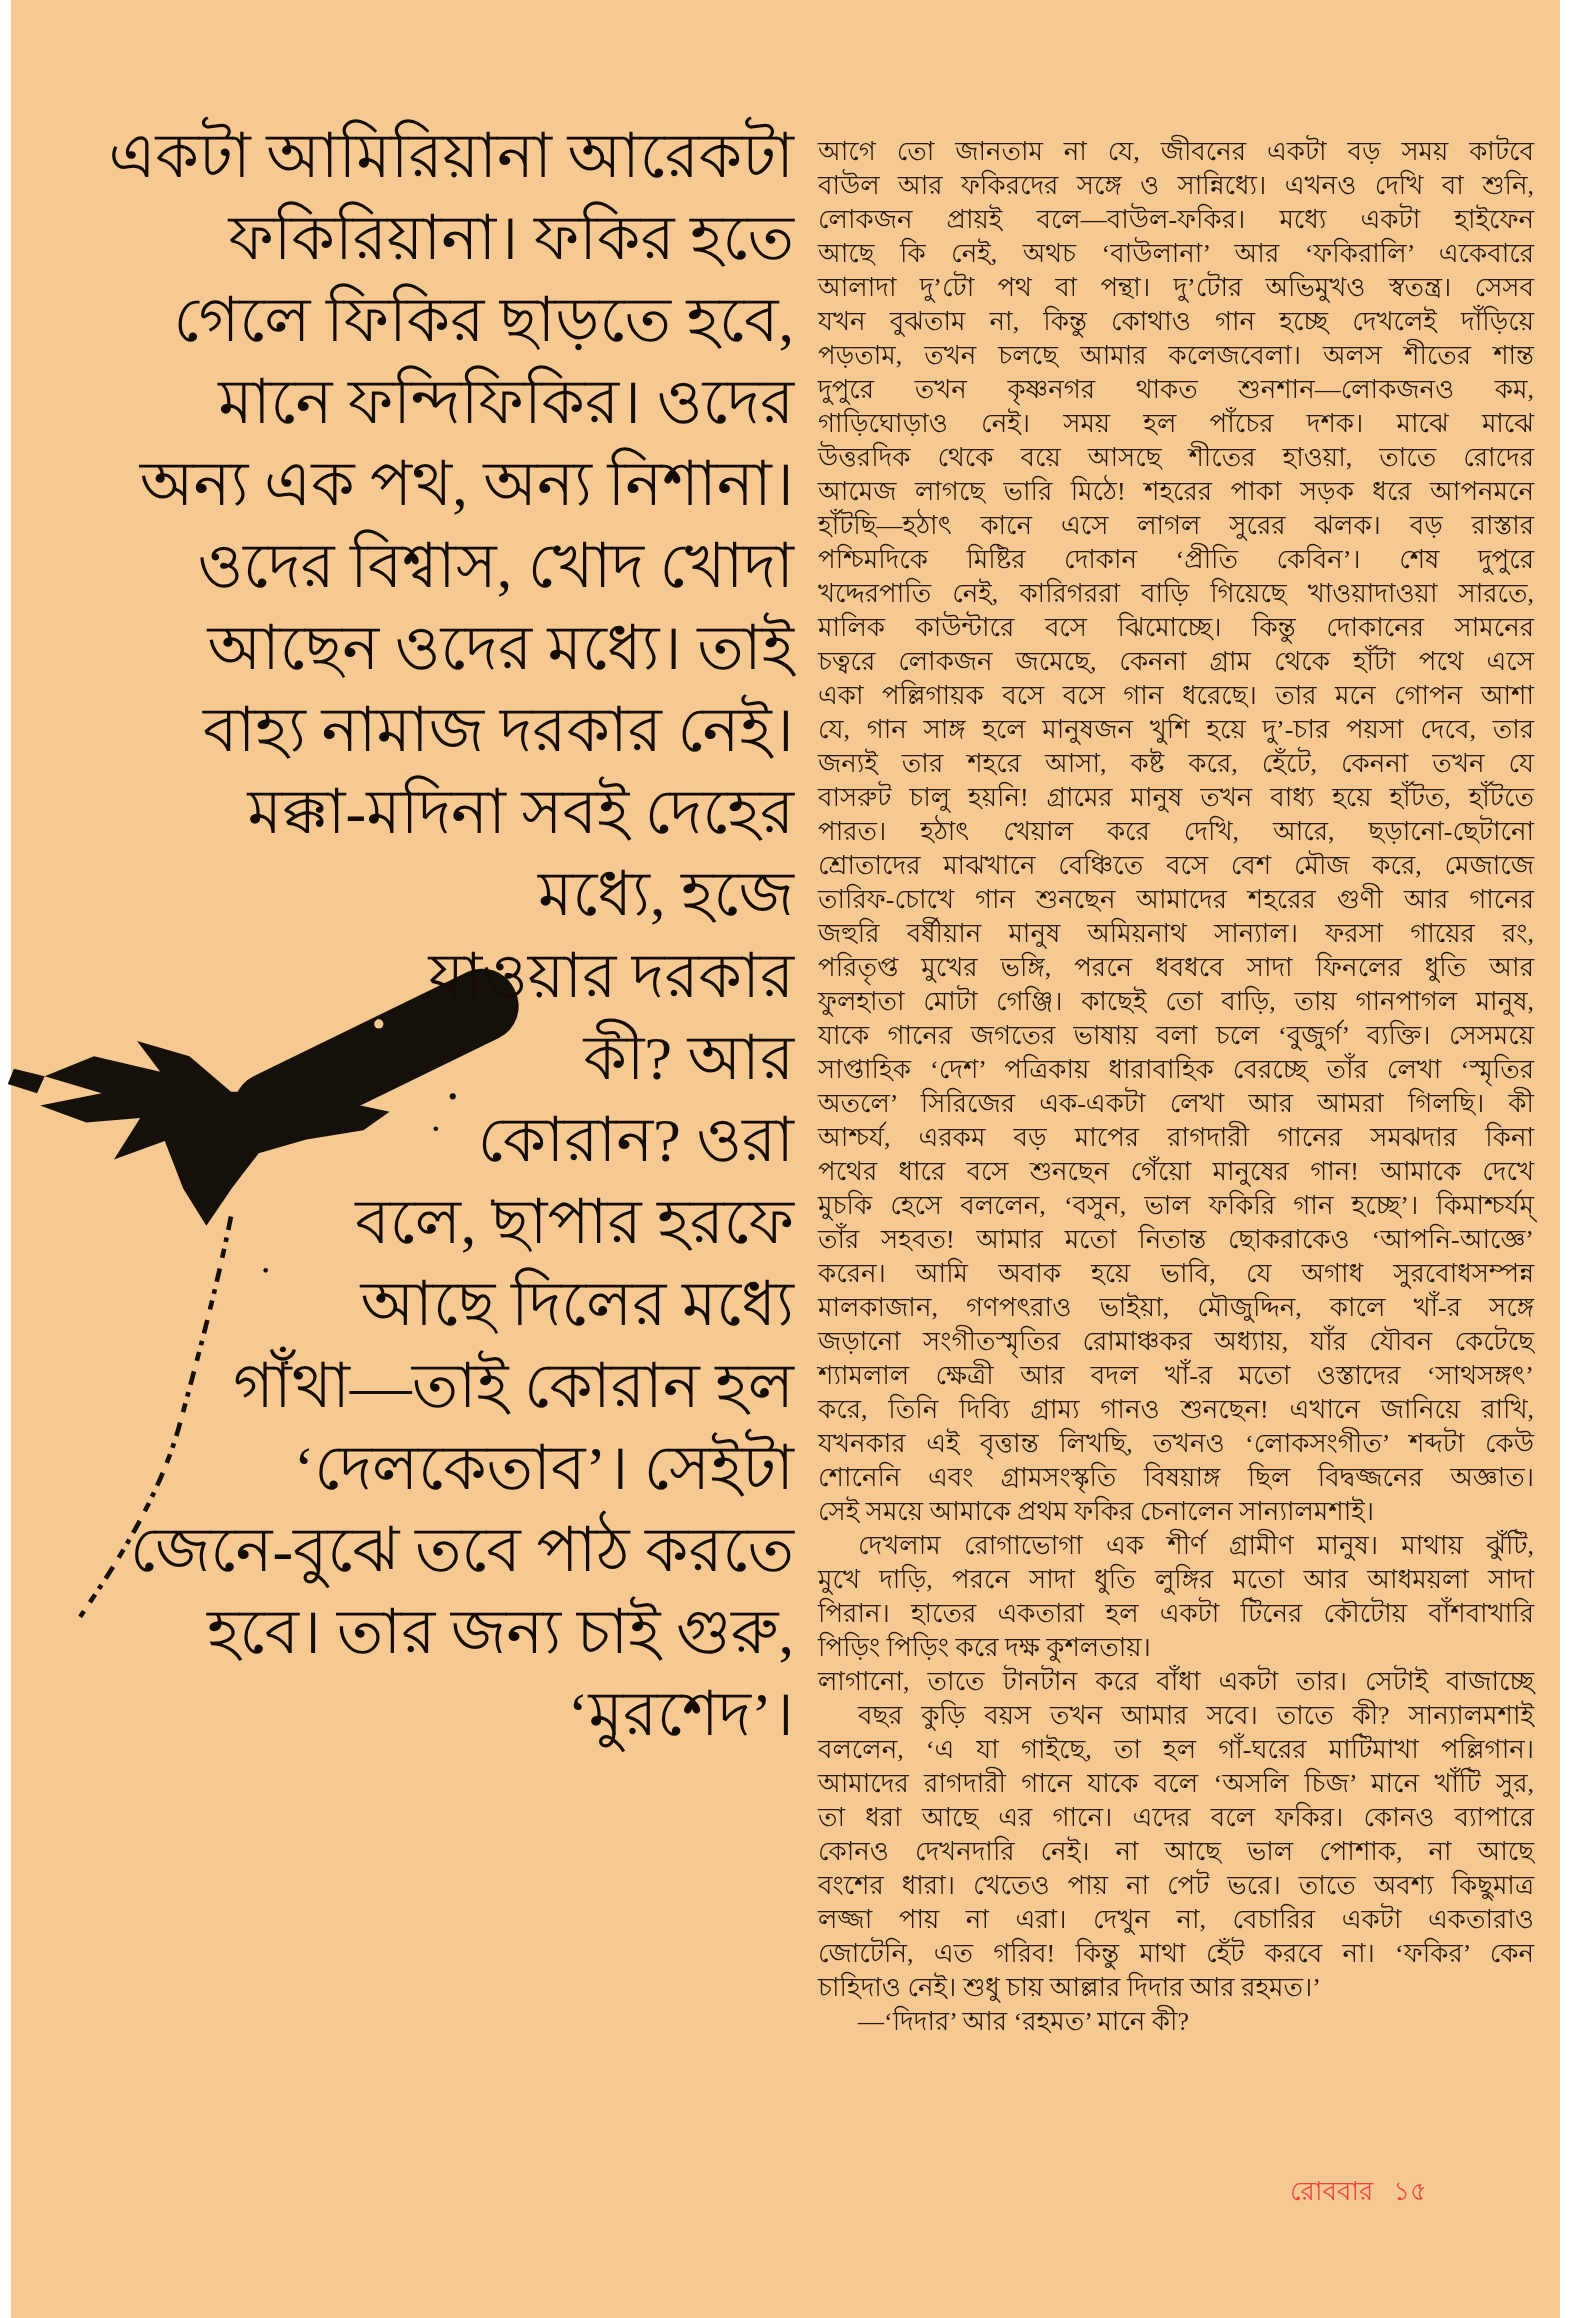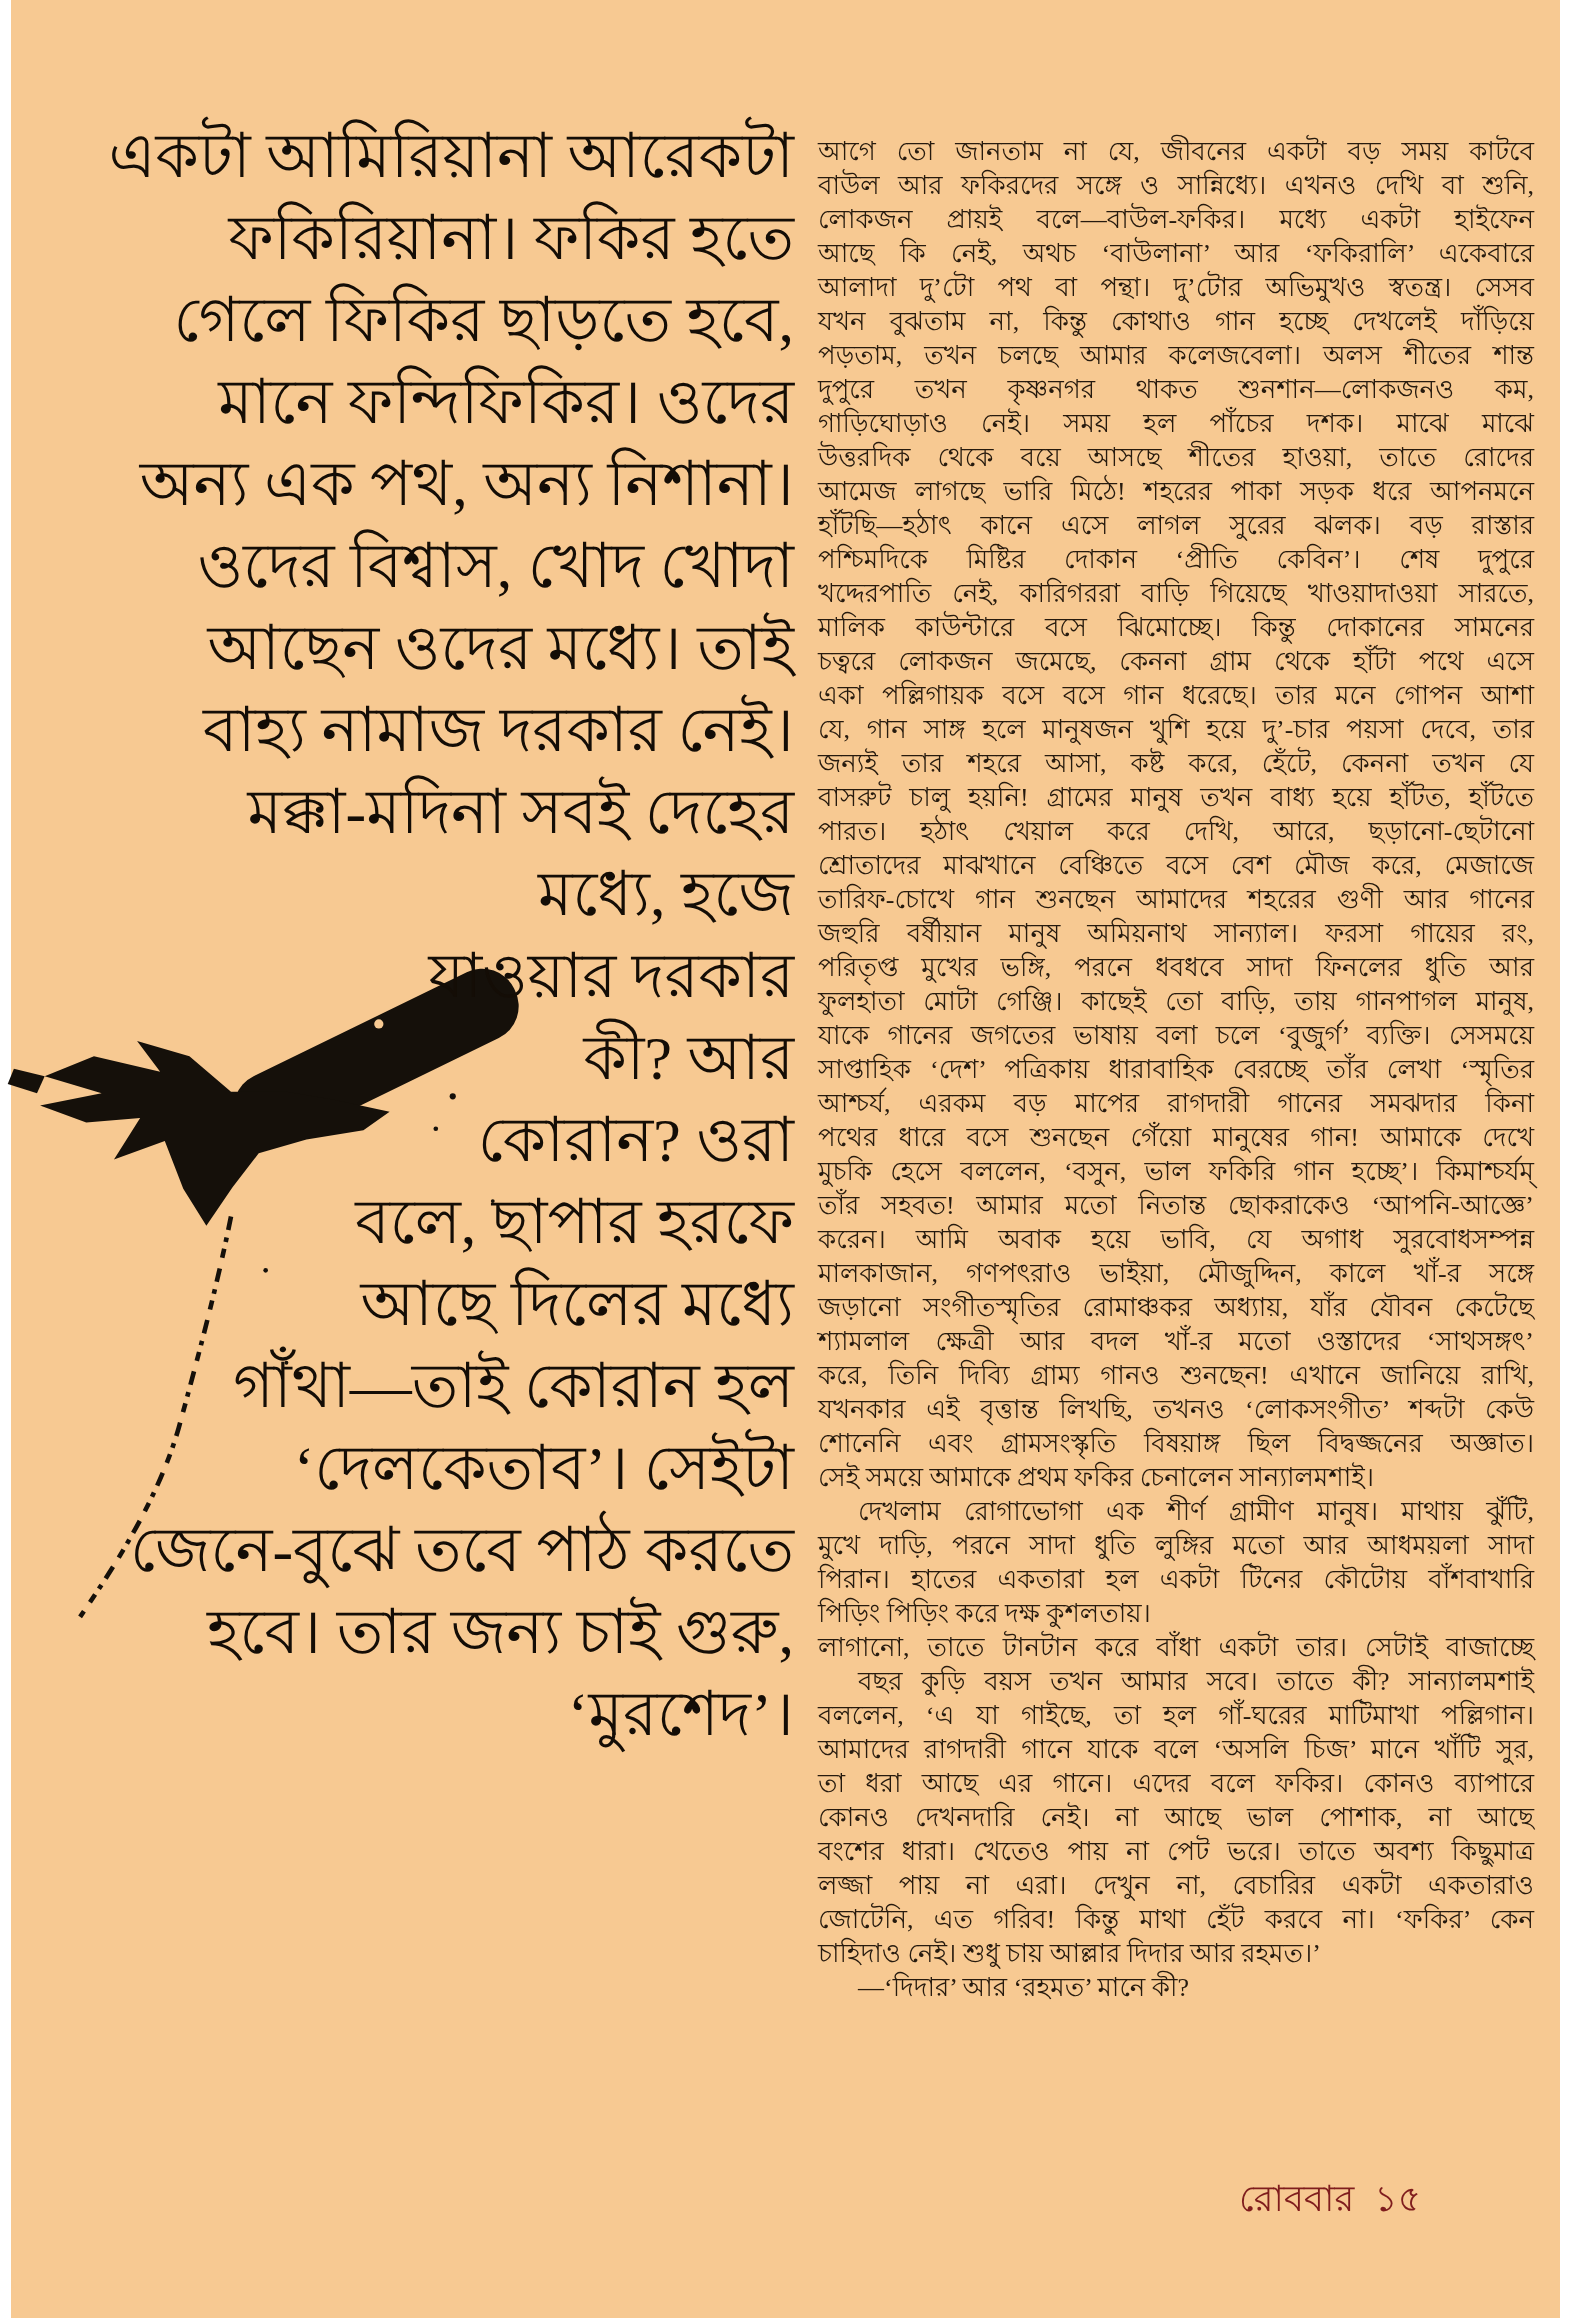--- a/index.html
+++ b/index.html
@@ -34,22 +34,22 @@
     text-align-last:justify;
     white-space:nowrap;
     overflow:visible;
   }
   .body-col .line.para-end{
     text-align-last:left;
     text-align:left;
   }
   .body-col .line.indent{text-indent:40px;}
   .footer{
-    position:absolute;top:2171px;right:152px;
-    font-size:36px;color:#7f1d1d;
+    position:absolute;top:2171px;right:146px;
+    font-size:26px;color:#ef4444;
     white-space:nowrap;
   }
   .footer .num{margin-left:20px;}
   .illustration{
     position:absolute;left:0;top:0;width:1573px;height:2319px;
     pointer-events:none;
   }
 </style>
 </head>
 <body>
@@ -127,20 +127,21 @@
     <div class="line">জন্যই তার শহরে আসা, কষ্ট করে, হেঁটে, কেননা তখন যে</div>
     <div class="line">বাসরুট চালু হয়নি! গ্রামের মানুষ তখন বাধ্য হয়ে হাঁটত, হাঁটতে</div>
     <div class="line">পারত। হঠাৎ খেয়াল করে দেখি, আরে, ছড়ানো-ছেটানো</div>
     <div class="line">শ্রোতাদের মাঝখানে বেঞ্চিতে বসে বেশ মৌজ করে, মেজাজে</div>
     <div class="line">তারিফ-চোখে গান শুনছেন আমাদের শহরের গুণী আর গানের</div>
     <div class="line">জহুরি বর্ষীয়ান মানুষ অমিয়নাথ সান্যাল। ফরসা গায়ের রং,</div>
     <div class="line">পরিতৃপ্ত মুখের ভঙ্গি, পরনে ধবধবে সাদা ফিনলের ধুতি আর</div>
     <div class="line">ফুলহাতা মোটা গেঞ্জি। কাছেই তো বাড়ি, তায় গানপাগল মানুষ,</div>
     <div class="line">যাকে গানের জগতের ভাষায় বলা চলে ‘বুজুর্গ’ ব্যক্তি। সেসময়ে</div>
     <div class="line">সাপ্তাহিক ‘দেশ’ পত্রিকায় ধারাবাহিক বেরচ্ছে তাঁর লেখা ‘স্মৃতির</div>
+    <div class="line">অতলে’ সিরিজের এক-একটা লেখা আর আমরা গিলছি। কী</div>
     <div class="line">আশ্চর্য, এরকম বড় মাপের রাগদারী গানের সমঝদার কিনা</div>
     <div class="line">পথের ধারে বসে শুনছেন গেঁয়ো মানুষের গান! আমাকে দেখে</div>
     <div class="line">মুচকি হেসে বললেন, ‘বসুন, ভাল ফকিরি গান হচ্ছে’। কিমাশ্চর্যম্</div>
     <div class="line">তাঁর সহবত! আমার মতো নিতান্ত ছোকরাকেও ‘আপনি-আজ্ঞে’</div>
     <div class="line">করেন। আমি অবাক হয়ে ভাবি, যে অগাধ সুরবোধসম্পন্ন</div>
     <div class="line">মালকাজান, গণপৎরাও ভাইয়া, মৌজুদ্দিন, কালে খাঁ-র সঙ্গে</div>
     <div class="line">জড়ানো সংগীতস্মৃতির রোমাঞ্চকর অধ্যায়, যাঁর যৌবন কেটেছে</div>
     <div class="line">শ্যামলাল ক্ষেত্রী আর বদল খাঁ-র মতো ওস্তাদের ‘সাথসঙ্গৎ’</div>
     <div class="line">করে, তিনি দিব্যি গ্রাম্য গানও শুনছেন! এখানে জানিয়ে রাখি,</div>
     <div class="line">যখনকার এই বৃত্তান্ত লিখছি, তখনও ‘লোকসংগীত’ শব্দটা কেউ</div>

